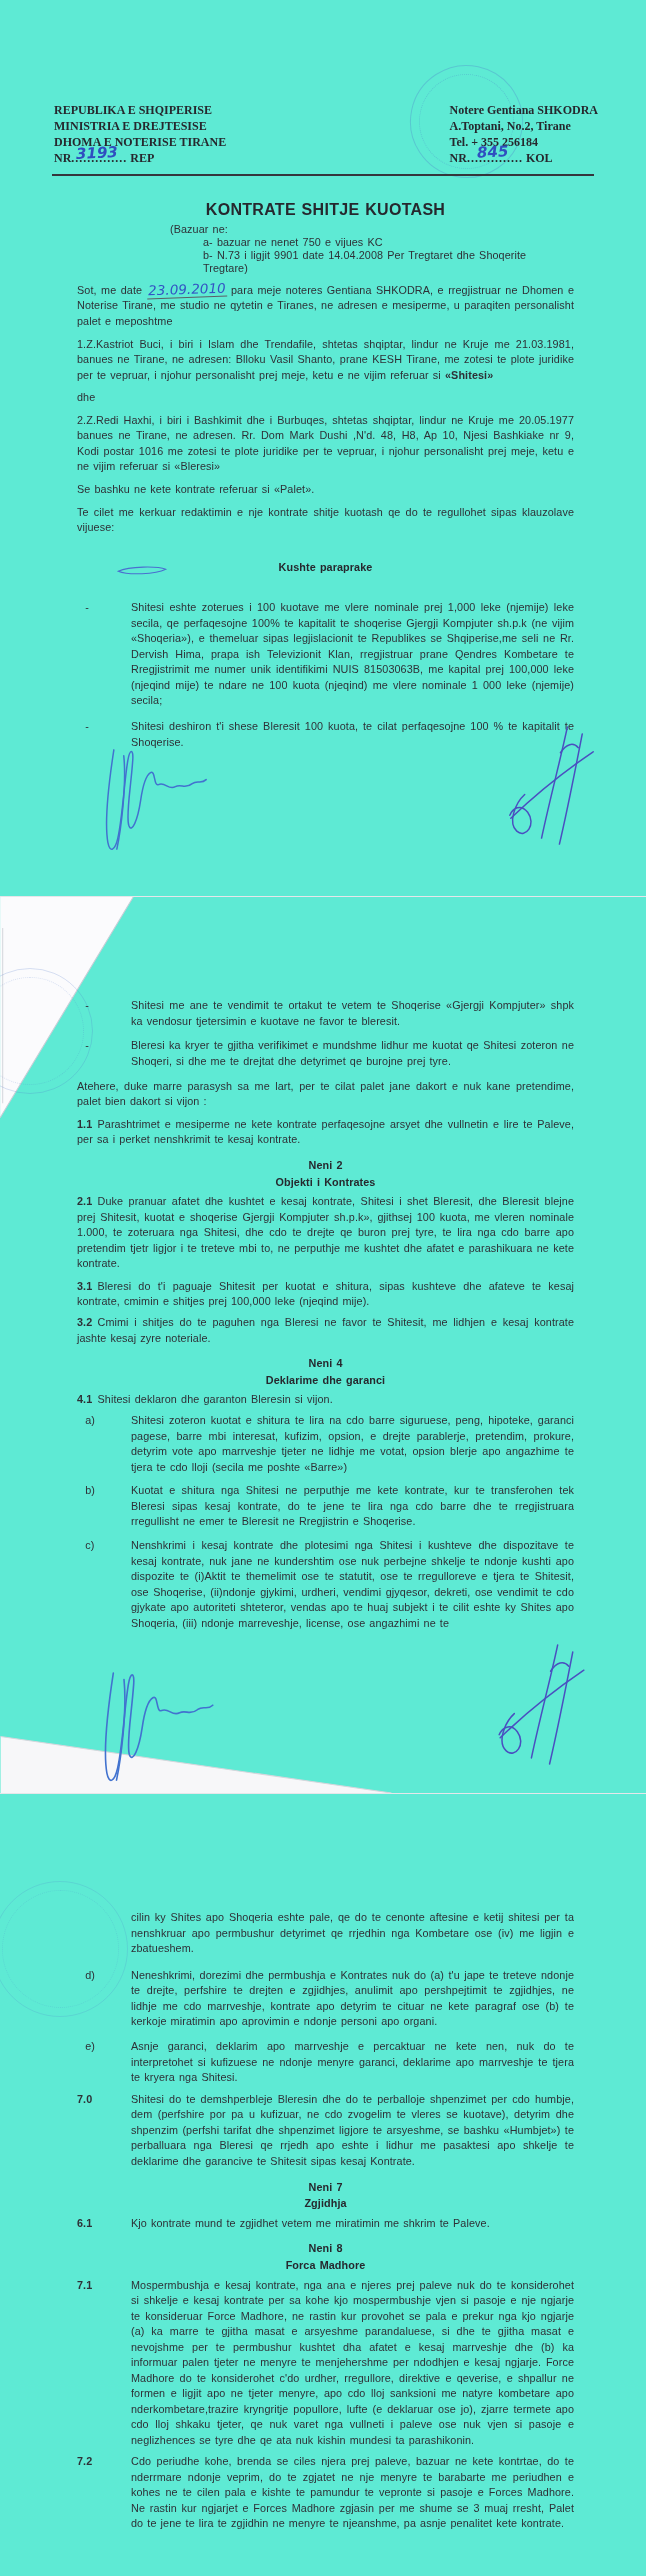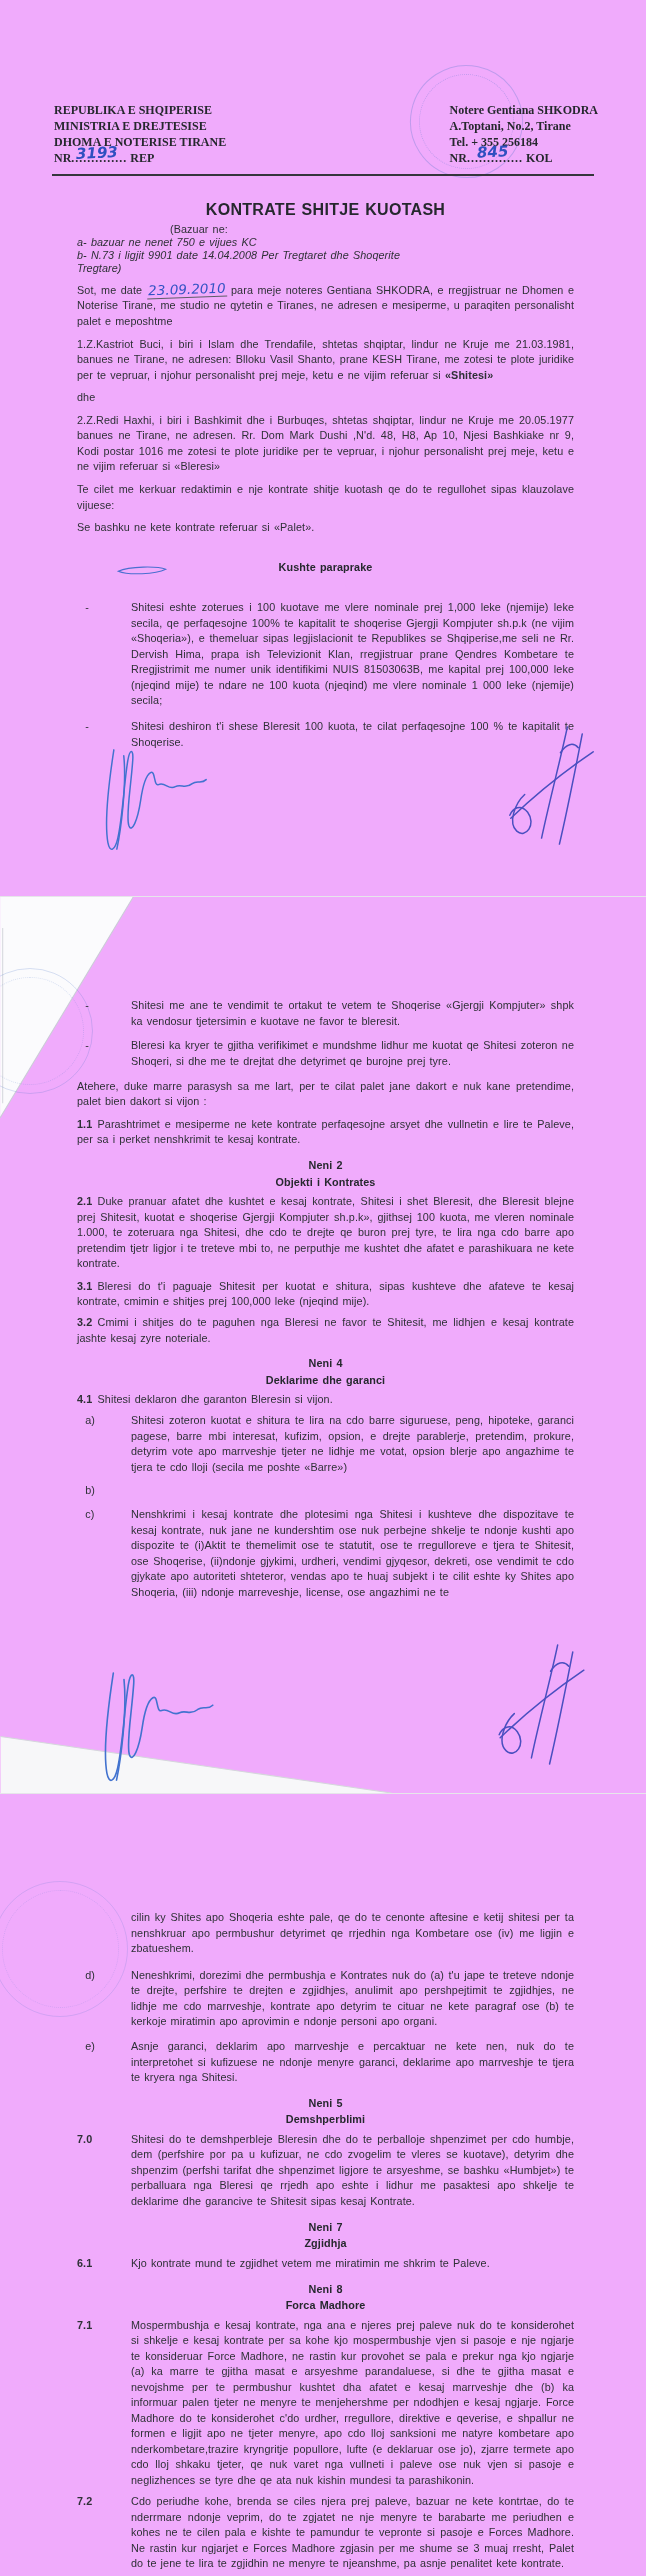--- a/index.html
+++ b/index.html
@@ -1,36 +1,36 @@
 <!DOCTYPE html>
 <html style="font-size:8.2px"><head>
 <meta charset="utf-8">
 <style>
   html,body{margin:0;padding:0;background:#ffffff;}
   body{width:647px;font-family:"Liberation Sans",sans-serif;color:#2e3036;}
-  .page{position:relative;width:647px;height:896px;background:#f0abfc;overflow:hidden;}
+  .page{position:relative;width:647px;height:896px;background:#5eead4;overflow:hidden;}
   .page + .page{border-top:0.5px solid #e6e6ea;}
   
   .hdr{position:absolute;left:54px;top:102px;width:544px;display:flex;justify-content:space-between;z-index:2;}
   .hdr-col{font-family:"Liberation Serif",serif;font-weight:bold;font-size:12px;line-height:16px;color:#26282e;}
   .nr-line{position:relative;}
   .dots{letter-spacing:1px;}
   .hw{position:absolute;font-family:"DejaVu Sans",sans-serif;font-style:italic;color:#2f4fc0;font-size:15px;transform:rotate(-3deg);}
   .hw-rep{left:21.6px;top:-5.2px;}
   .hw-kol{left:27px;top:-6.2px;}
   .rule{position:absolute;left:52px;top:174px;width:542px;height:1.5px;background:#35363c;z-index:2;}
   
   .content{position:absolute;left:77px;width:497px;z-index:2;font-size:10.8px;line-height:15.5px;letter-spacing:0.1px;word-spacing:1px;}
   .content-p1{top:202px;}
   .content-p2{top:101px;}
   .content-p3{top:116px;}
   .title{text-align:center;font-weight:bold;font-size:16px;letter-spacing:0.3px;color:#26282e;margin-bottom:5.2px;}
   .basis{line-height:13px;margin-bottom:8.2px;}
   .b0{margin-left:93px;}
-  .b1{font-style:italic;}
+  .b1{margin-left:126px;}
   .para{margin:0 0 7.2px 0;text-align:justify;}
   .tight{margin-bottom:5.2px;}
   .pnum{font-weight:bold;margin-right:5.2px;}
   .heading{ text-align:center;font-weight:bold;color:#26282e;margin:9.3px 0 4.1px 0;}
   .heading div{line-height:16.5px;}
   .li{display:flex;margin:0 0 6.2px 0;}
   .li .marker{flex:none;width:54px;padding-left:8.2px;box-sizing:border-box;}
   .li .markerb{font-weight:bold;}
   .li .txt{flex:1;text-align:justify;}
   .indent-block{margin-left:54px;text-align:justify;margin-bottom:6.2px;}
@@ -74,22 +74,22 @@
     <div class="basis">
       <div class="b0">(Bazuar ne:</div>
       <div class="b1">a-  bazuar ne nenet 750 e vijues KC</div>
       <div class="b1">b- N.73   i ligjit 9901 date 14.04.2008 Per Tregtaret dhe Shoqerite</div>
       <div class="b1">Tregtare)</div>
     </div>
     <p class="para"><span>Sot, me date</span> <span class="hw-date">23.09.2010</span> <span>para meje noteres Gentiana SHKODRA, e rregjistruar ne Dhomen e Noterise Tirane, me studio ne qytetin e Tiranes, ne adresen e mesiperme, u paraqiten personalisht palet e meposhtme</span></p>
     <p class="para"><span>1.Z.Kastriot Buci, i biri i Islam dhe Trendafile, shtetas shqiptar, lindur ne Kruje me 21.03.1981, banues ne Tirane, ne adresen: Blloku Vasil Shanto, prane KESH Tirane, me zotesi te plote juridike per te vepruar, i njohur personalisht prej meje, ketu e ne vijim referuar si</span> <b>«Shitesi»</b></p>
     <p class="para">dhe</p>
     <p class="para">2.Z.Redi Haxhi, i biri i Bashkimit dhe i Burbuqes, shtetas shqiptar, lindur ne Kruje me 20.05.1977 banues ne Tirane, ne adresen. Rr. Dom Mark Dushi ,N'd. 48, H8, Ap 10, Njesi Bashkiake nr 9, Kodi postar 1016 me zotesi te plote juridike per te vepruar, i njohur personalisht prej meje, ketu e ne vijim referuar si «Bleresi»</p>
+    <p class="para">Se bashku ne kete kontrate referuar si «Palet».</p>
     <p class="para">Te cilet me kerkuar redaktimin e nje kontrate shitje kuotash qe do te regullohet sipas klauzolave vijuese:</p>
-    <p class="para">Se bashku ne kete kontrate referuar si «Palet».</p>
     <div class="heading" style="margin-top:24px;margin-bottom:25px;">Kushte paraprake</div>
     <div class="li">
         <span class="marker">-</span>
         <span class="txt">Shitesi eshte zoterues i 100 kuotave me vlere nominale prej 1,000 leke (njemije) leke secila, qe perfaqesojne 100% te kapitalit te shoqerise Gjergji Kompjuter sh.p.k (ne vijim «Shoqeria»), e themeluar sipas legjislacionit te Republikes se Shqiperise,me seli ne Rr. Dervish Hima, prapa ish Televizionit Klan, rregjistruar prane Qendres Kombetare te Rregjistrimit me numer unik identifikimi NUIS 81503063B, me kapital prej 100,000 leke (njeqind mije) te ndare ne 100 kuota (njeqind) me vlere nominale 1 000 leke (njemije) secila;</span>
       </div>
     <div class="li" style="margin-top:10.3px;">
         <span class="marker">-</span>
         <span class="txt">Shitesi deshiron t'i shese Bleresit 100 kuota, te cilat perfaqesojne 100 % te kapitalit te Shoqerise.</span>
       </div>
   </div>
@@ -140,20 +140,21 @@
         <div>Neni 4</div>
         <div>Deklarime dhe garanci</div>
       </div>
     <p class="para tight"><b class="pnum">4.1</b><span>Shitesi deklaron dhe garanton Bleresin si vijon.</span></p>
     <div class="li">
         <span class="marker">a)</span>
         <span class="txt">Shitesi zoteron kuotat e shitura te lira na cdo barre siguruese, peng, hipoteke, garanci pagese, barre mbi interesat, kufizim, opsion, e drejte parablerje, pretendim, prokure, detyrim vote apo marrveshje tjeter ne lidhje me votat, opsion blerje apo angazhime te tjera te cdo lloji (secila me poshte «Barre»)</span>
       </div>
     <div class="li" style="margin-top:8.2px;">
         <span class="marker">b)</span>
+        <span class="txt">Kuotat e shitura nga Shitesi ne perputhje me kete kontrate, kur te transferohen tek Bleresi sipas kesaj kontrate, do te jene te lira nga cdo barre dhe te rregjistruara rregullisht ne emer te Bleresit ne Rregjistrin e Shoqerise.</span>
       </div>
     <div class="li" style="margin-top:8.2px;">
         <span class="marker">c)</span>
         <span class="txt">Nenshkrimi i kesaj kontrate dhe plotesimi nga Shitesi i kushteve dhe dispozitave te kesaj kontrate, nuk jane ne kundershtim ose nuk perbejne shkelje te ndonje kushti apo dispozite te (i)Aktit te themelimit ose te statutit, ose te rregulloreve e tjera te Shitesit, ose Shoqerise, (ii)ndonje gjykimi, urdheri, vendimi gjyqesor, dekreti, ose vendimit te cdo gjykate apo autoriteti shteteror, vendas apo te huaj subjekt i te cilit eshte ky Shites apo Shoqeria, (iii) ndonje marreveshje, license, ose angazhimi ne te</span>
       </div>
   </div>
 
   <svg class="sig sigA" width="139" height="126" viewBox="0 0 260 230" style="left:93px;top:765px;">
     <path d="M38,18 C30,70 18,160 26,205 C30,226 40,222 46,196 C56,150 58,90 66,40 C70,16 78,14 76,40 C72,96 62,150 68,170 C74,188 86,160 92,120 C96,92 102,70 112,64 C122,58 118,92 128,88 C142,82 148,100 162,92 C174,86 182,98 196,86 C206,78 214,88 224,78"></path>
     <path d="M58,30 C64,90 52,180 44,218"></path>
@@ -177,24 +178,20 @@
   <div class="content content-p3">
     <div class="indent-block">cilin ky Shites apo Shoqeria eshte pale, qe do te cenonte aftesine e ketij shitesi per ta nenshkruar apo permbushur detyrimet qe rrjedhin nga Kombetare ose (iv) me ligjin e zbatueshem.</div>
     <div class="li" style="margin-top:11.3px;">
         <span class="marker">d)</span>
         <span class="txt">Neneshkrimi, dorezimi dhe permbushja e Kontrates nuk do (a) t'u jape te treteve ndonje te drejte, perfshire te drejten e zgjidhjes, anulimit apo pershpejtimit te zgjidhjes, ne lidhje me cdo marrveshje, kontrate apo detyrim te cituar ne kete paragraf ose (b) te kerkoje miratimin apo aprovimin e ndonje personi apo organi.</span>
       </div>
     <div class="li" style="margin-top:9.3px;">
         <span class="marker">e)</span>
         <span class="txt">Asnje garanci, deklarim apo marrveshje e percaktuar ne kete nen, nuk do te interpretohet si kufizuese ne ndonje  menyre garanci, deklarime apo marrveshje te tjera te kryera nga Shitesi.</span>
       </div>
-    <div class="heading">
-        <div>Neni 5</div>
-        <div>Demshperblimi</div>
-      </div>
     <div class="li">
         <span class="marker markerb" style="padding-left:0;">7.0</span>
         <span class="txt">Shitesi do te demshperbleje Bleresin dhe do te perballoje shpenzimet per cdo humbje, dem (perfshire por pa u kufizuar, ne cdo zvogelim te vleres se kuotave), detyrim dhe shpenzim (perfshi tarifat dhe shpenzimet ligjore te arsyeshme, se bashku «Humbjet») te perballuara nga Bleresi qe rrjedh apo eshte i lidhur me pasaktesi apo shkelje te deklarime dhe garancive te Shitesit sipas kesaj Kontrate.</span>
       </div>
     <div class="heading">
         <div>Neni 7</div>
         <div>Zgjidhja</div>
       </div>
     <div class="li">
         <span class="marker markerb" style="padding-left:0;">6.1</span>

